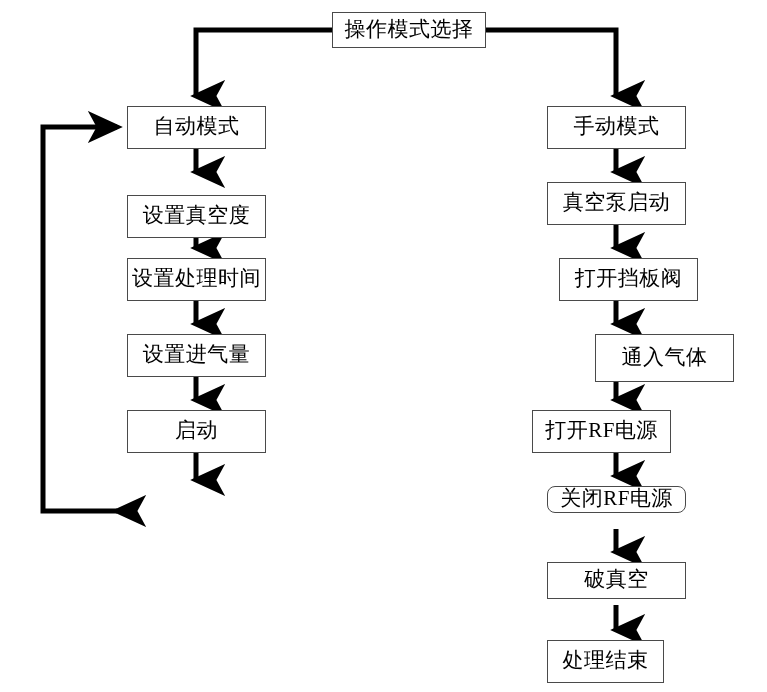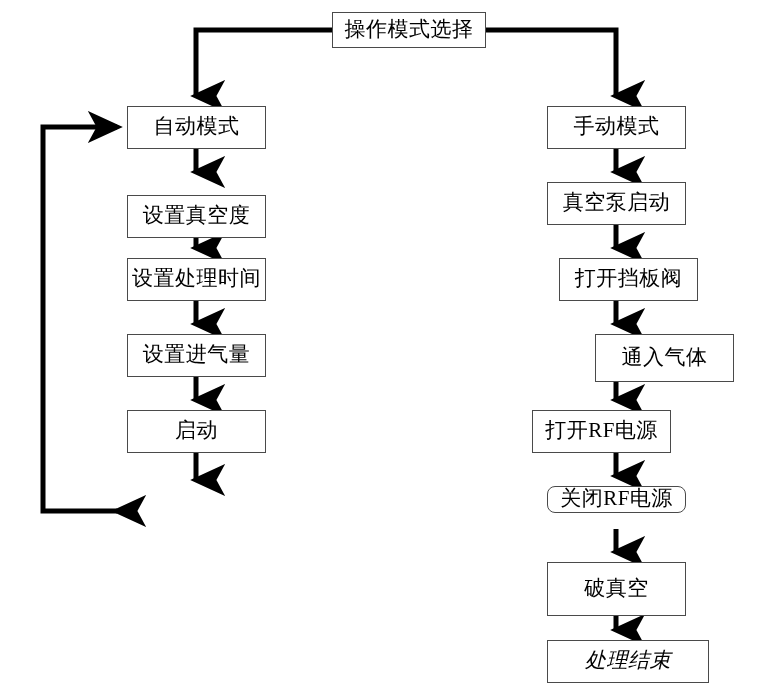--- a/index.html
+++ b/index.html
@@ -144,20 +144,20 @@
   </div>
   <div class="node" style="left:547px; top:334px; width:139px; height:48px;margin-left:48px;">
     <span class="node-label">通入气体</span>
   </div>
   <div class="node" style="left:532px; top:410px; width:139px; height:43px;">
     <span class="node-label">打开RF电源</span>
   </div>
   <div class="node" style="left:547px; top:486px; width:139px; height:27px;border-radius:8px;">
     <span class="node-label">关闭RF电源</span>
   </div>
-  <div class="node" style="left:547px; top:562px; width:139px; height:54px;">
+  <div class="node" style="left:547px; top:562px; width:139px; height:37px;">
     <span class="node-label">破真空</span>
   </div>
-  <div class="node" style="left:547px; top:640px; width:162px; height:43px;font-style:italic;">
+  <div class="node" style="left:547px; top:640px; width:117px; height:43px;">
     <span class="node-label">处理结束</span>
   </div>
 
 </div>
 
 </body></html>

